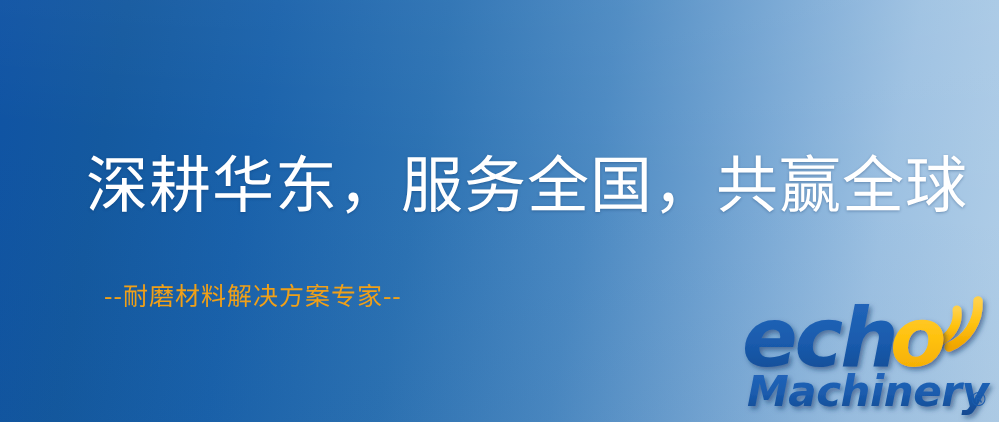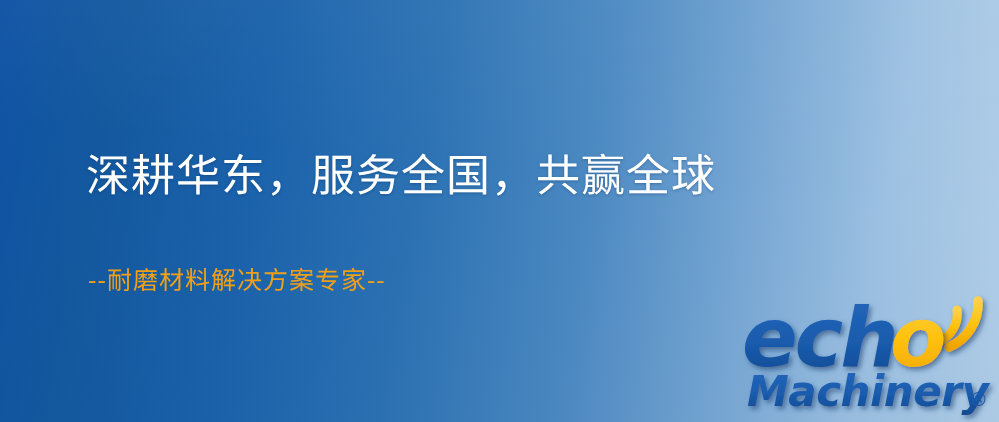--- a/index.html
+++ b/index.html
@@ -40,35 +40,35 @@
       rgba(255,255,255,0.00) 42%,
       rgba(10,60,120,0.05) 100%);
   }
 
   .headline {
     position: absolute;
     left: 86px;
     top: 153px;
     margin: 0;
     font-family: "DejaVu Serif", "Liberation Serif", serif;
-    font-size: 44px;
+    font-size: 62px;
     line-height: 1.05;
     font-weight: 400;
     letter-spacing: 1px;
     color: #ffffff;
     white-space: nowrap;
     text-shadow: 0 1px 3px rgba(8, 45, 95, 0.35);
     z-index: 3;
   }
 
   .subtitle {
     position: absolute;
     left: 88px;
     top: 266px;
-    margin: 0;
+    margin: 16px;
     font-family: "DejaVu Serif", "Liberation Serif", serif;
     font-size: 25px;
     line-height: 1.2;
     font-weight: 400;
     letter-spacing: 1px;
     color: #f0a018;
     white-space: nowrap;
     z-index: 3;
   }
 

